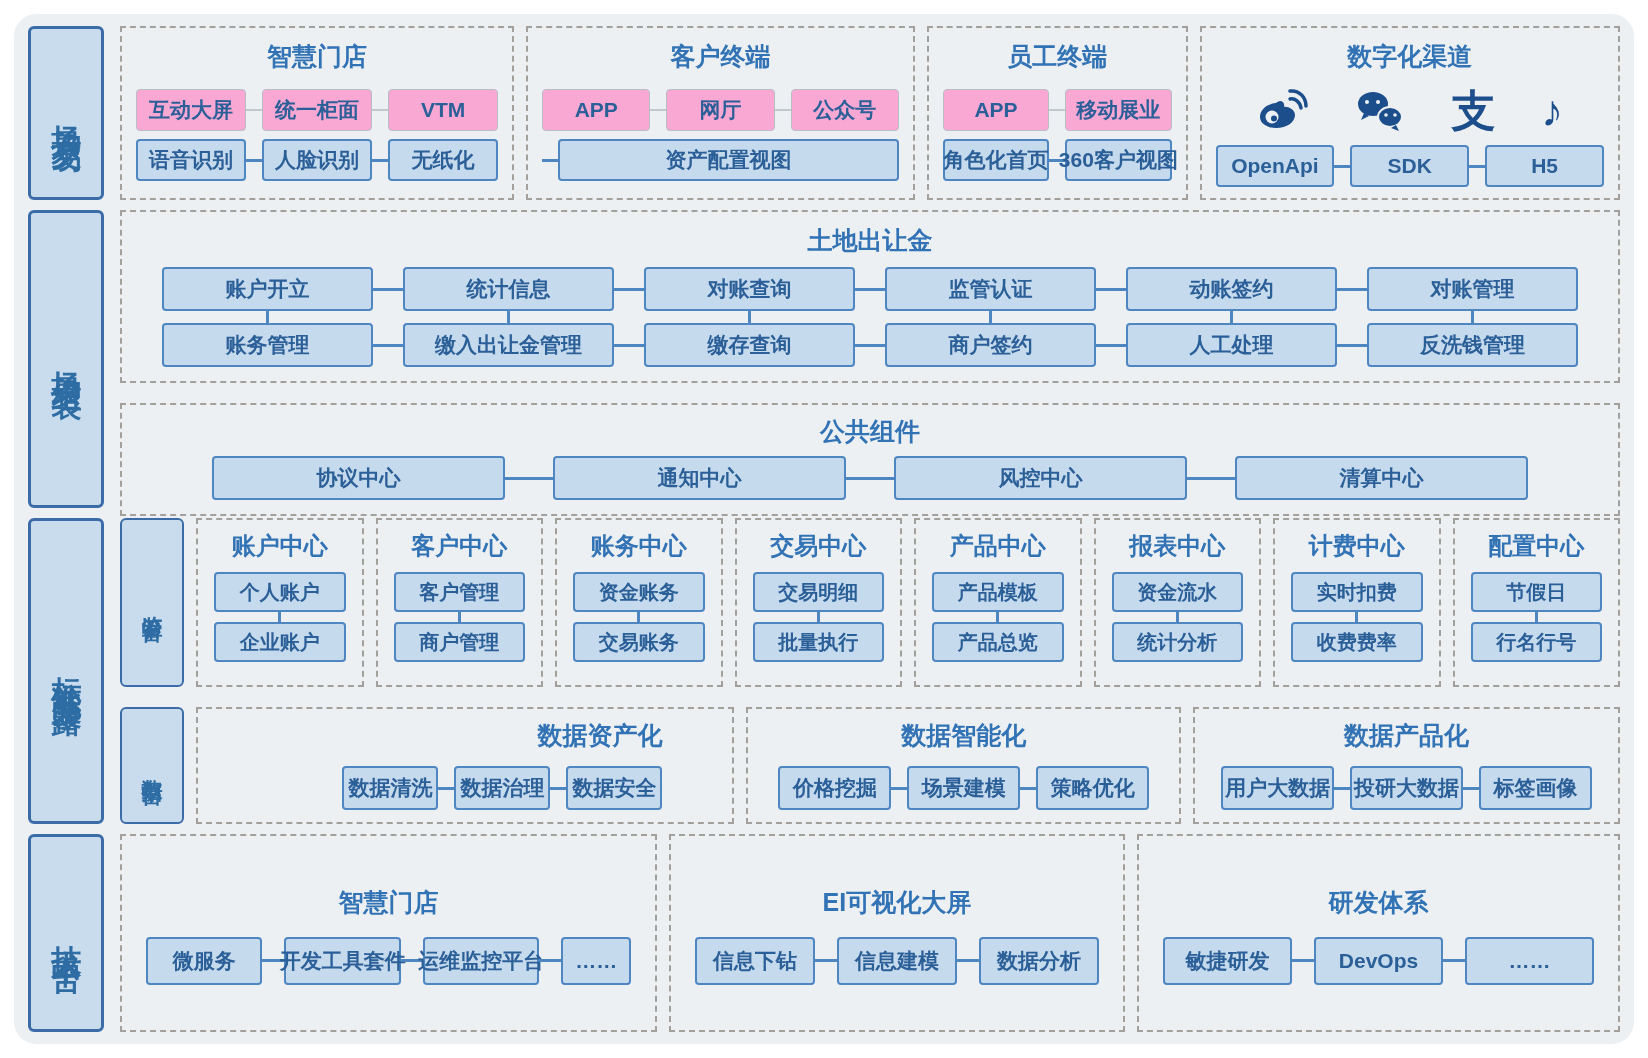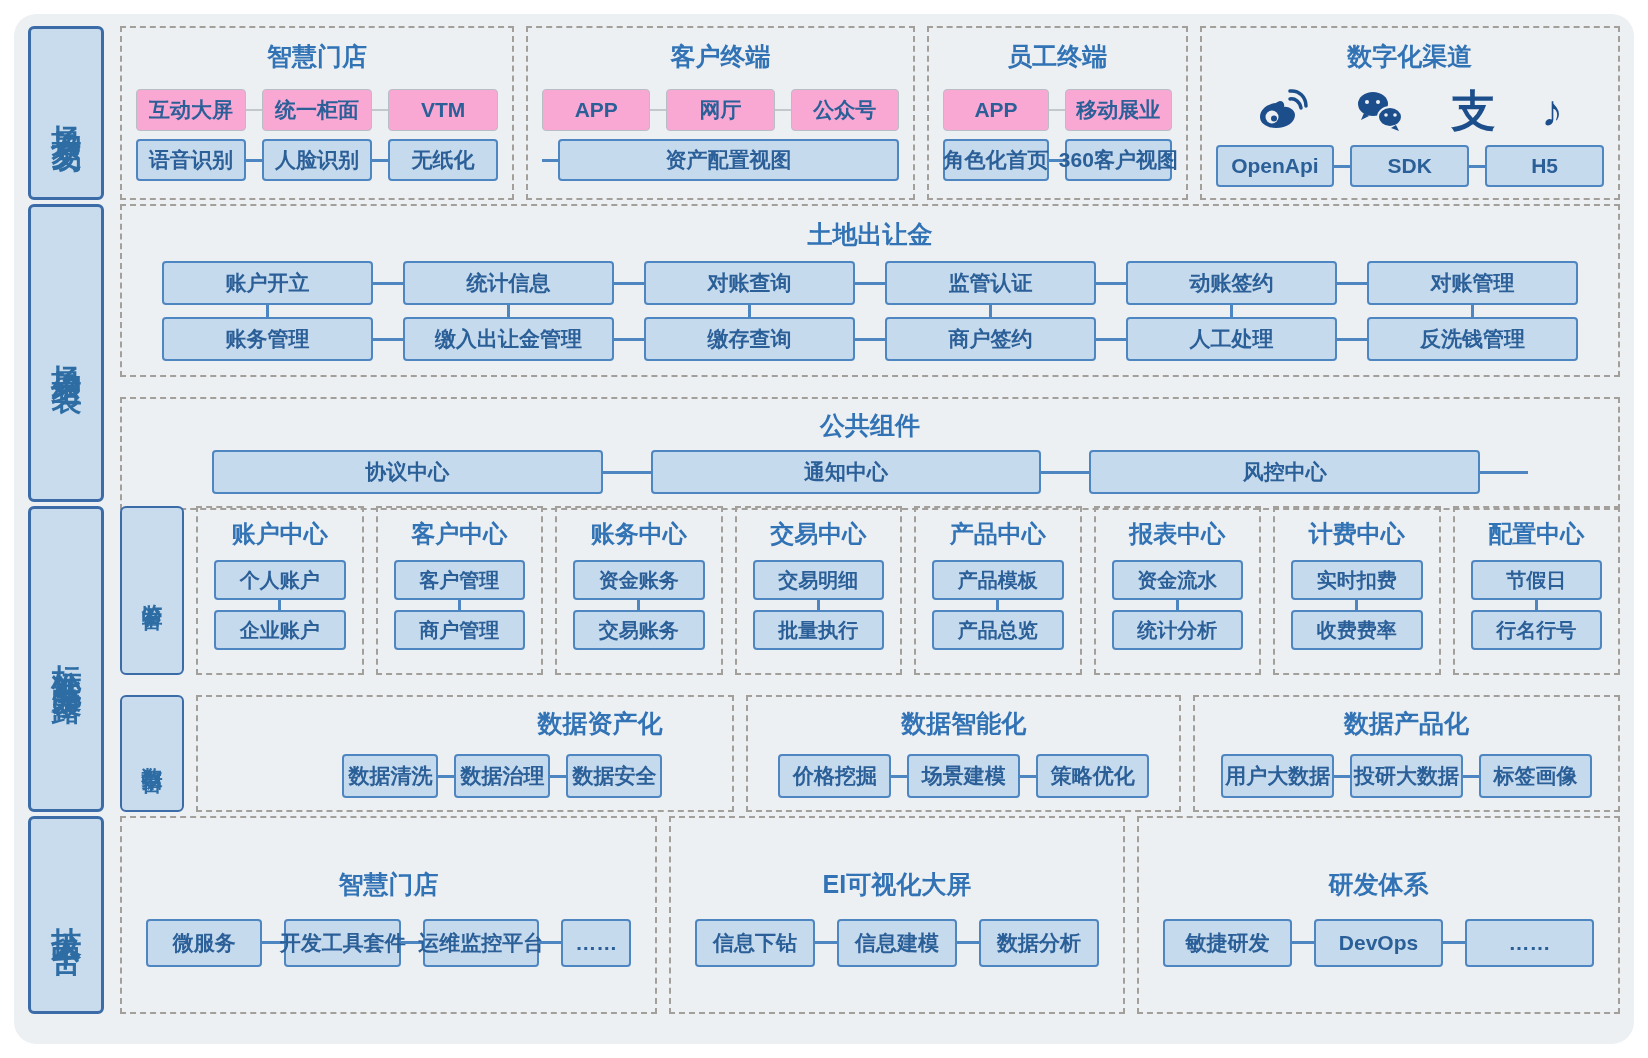--- a/index.html
+++ b/index.html
@@ -1,17 +1,17 @@
 <!DOCTYPE html>
 <html><head>
 <meta charset="utf-8">
 <style>
   * { margin:0; padding:0; box-sizing:border-box; }
   html,body { width:1648px; height:1058px; background:#ffffff; font-family:"Liberation Sans", sans-serif; }
-  .canvas { position:relative; width:1620px; height:1030px; margin:14px; background:#edf0f3; border-radius:22px; padding:12px 14px; display:flex; flex-direction:column; gap:4px; }
+  .canvas { position:relative; width:1620px; height:1030px; margin:14px; background:#edf0f3; border-radius:22px; padding:12px 14px; display:flex; flex-direction:column; gap:10px; }
 
   .band { display:flex; gap:16px; }
   .band1 { height:174px; }
   .band2 { height:298px; }
   .band3 { height:306px; }
   .band4 { height:198px; }
 
   .vlabel { flex:0 0 76px; background:#c9dcee; border:3px solid #3b6ca8; border-radius:6px;
             display:flex; align-items:center; justify-content:center;
             writing-mode:vertical-rl; text-orientation:upright;
@@ -223,20 +223,21 @@
 
       <div class="group" style="flex:112; margin-top:8px; padding:6px 90px 14px 90px;">
         <div class="gtitle">公共组件</div>
         <div class="brow" style="flex:0 0 auto; height:44px;">
           <div class="box">协议中心</div>
           <div class="hconn wide"></div>
           <div class="box">通知中心</div>
           <div class="hconn wide"></div>
           <div class="box">风控中心</div>
           <div class="hconn wide"></div>
+          <div class="box">清算中心</div>
         </div>
       </div>
 
     </div>
   </div>
 
   <div class="band band3">
     <div class="vlabel">标准能力暴露</div>
     <div class="content" style="flex-direction:column;">
 

